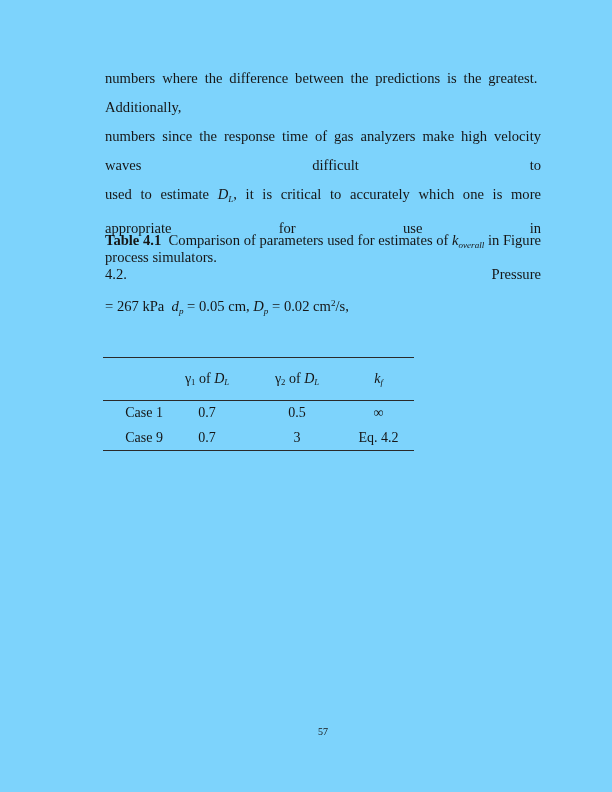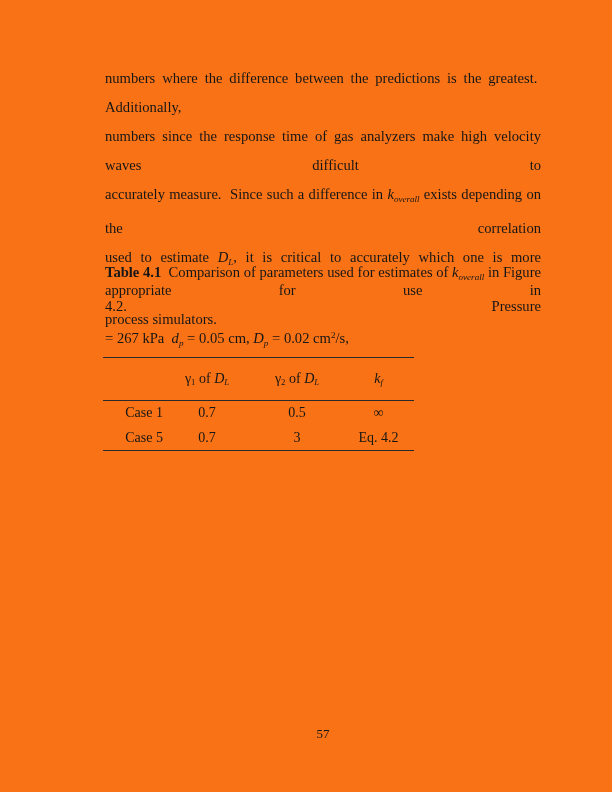--- a/index.html
+++ b/index.html
@@ -4,35 +4,35 @@
 <style>
   html, body {
     margin: 0;
     padding: 0;
     background: #e8e8e8;
   }
   .page {
     position: relative;
     width: 612px;
     height: 792px;
-    background: #f97316;
+    background: #7dd3fc;
     font-family: "Liberation Serif", "DejaVu Serif", serif;
     color: #161616;
     overflow: hidden;
   }
   .textblock {
     position: absolute;
     left: 105px;
     width: 436px;
     font-size: 14.6px;
     line-height: 29px;
     white-space: normal;
   }
   .para { top: 64px; }
-  .capt { top: 258px; }
+  .capt { top: 226px; }
   .line { width: 100%; }
   .line.just {
     text-align: justify;
     text-align-last: justify;
   }
   .b { font-weight: bold; }
   .i { font-style: italic; }
   .isub {
     font-style: italic;
     font-size: 0.62em;
@@ -74,32 +74,31 @@
   table.params td.case-cell {
     text-align: right;
     padding-left: 14px;
   }
   .pagenum {
     position: absolute;
     left: 105px;
     top: 726px;
     width: 436px;
     text-align: center;
-    font-size: 13px;
+    font-size: 10px;
   }
 </style>
 </head>
 <body>
 
 <div class="page">
 
   <div class="textblock para" id="paragraph">
       <div class="line just"><span>numbers where the difference between the predictions is the greatest.&nbsp; Additionally,</span></div>
       <div class="line just"><span>numbers since the response time of gas analyzers make high velocity waves difficult to</span></div>
-      <div class="line just"><span>accurately measure.&nbsp; Since such a difference in </span><span class="i">k</span><span class="isub">overall</span><span> exists depending on the correlation</span></div>
       <div class="line just"><span>used to estimate </span><span class="i">D</span><span class="isub">L</span><span>, it is critical to accurately which one is more appropriate for use in</span></div>
       <div class="line"><span>process simulators.</span></div>
     </div>
 
   <div class="textblock capt" id="caption">
       <div class="line just"><span class="b">Table 4.1</span><span>&nbsp; Comparison of parameters used for estimates of </span><span class="i">k</span><span class="isub">overall</span><span> in Figure 4.2. Pressure</span></div>
       <div class="line"><span>= 267 kPa&nbsp; </span><span class="i">d</span><span class="isub">p</span><span> = 0.05 cm, </span><span class="i">D</span><span class="isub">p</span><span> = 0.02 cm</span><span class="sup">2</span><span>/s,</span></div>
     </div>
 
   <table class="params">
@@ -118,21 +117,21 @@
         </tr>
       </thead>
     <tbody id="table-body">
         <tr>
           <td class="case-cell">Case 1</td>
           <td>0.7</td>
           <td>0.5</td>
           <td>∞</td>
         </tr>
         <tr>
-          <td class="case-cell">Case 5</td>
+          <td class="case-cell">Case 9</td>
           <td>0.7</td>
           <td>3</td>
           <td>Eq. 4.2</td>
         </tr>
       </tbody>
   </table>
 
   <div class="pagenum">57</div>
 
 </div>

